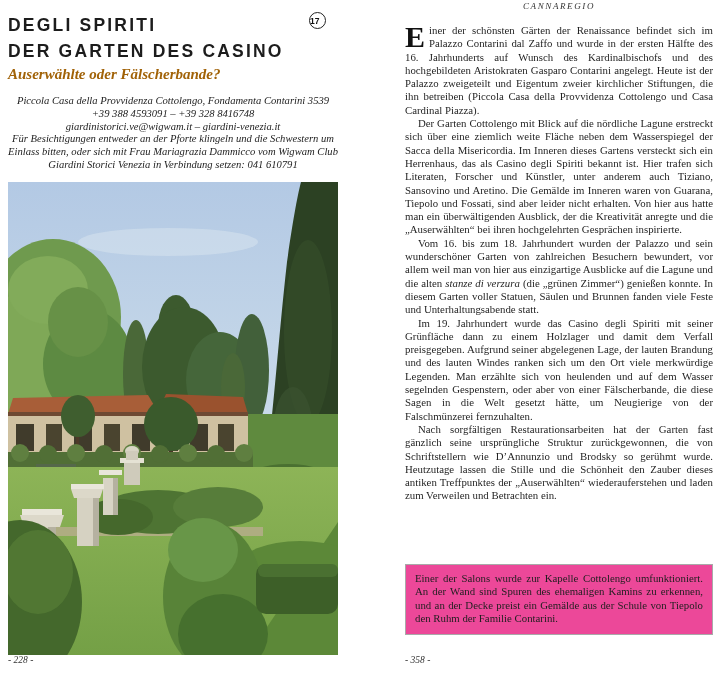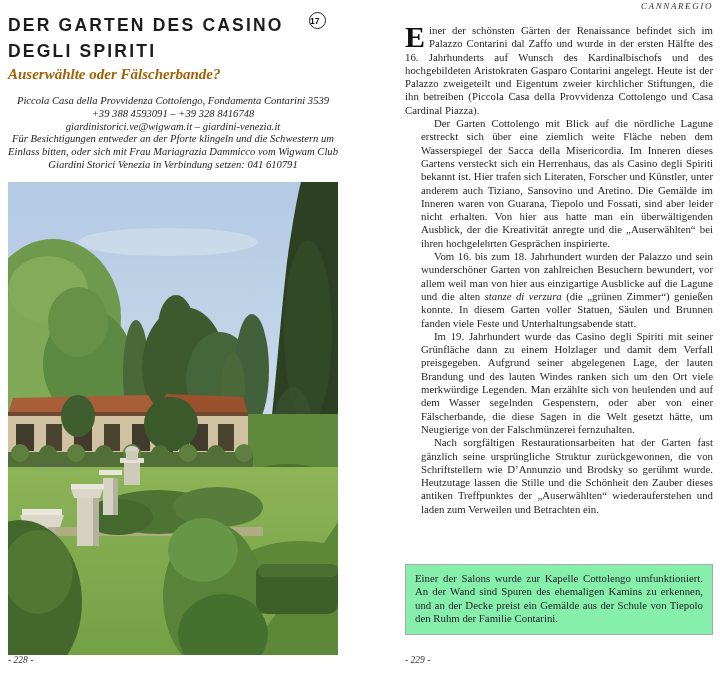--- a/index.html
+++ b/index.html
@@ -33,52 +33,52 @@
   }
   .photo-frame { position:absolute; top:182px; left:0; width:330px; height:473px; overflow:hidden; }
   .photo-frame svg { display:block; }
   .page-num {
     position:absolute; top:655px; left:0; width:100%; text-align:left;
     font-size:9.5px; font-style:italic; color:#333;
   }
   
   .right-page { position:absolute; left:405px; top:0; width:308px; height:674px; }
   .running-head {
-    position:absolute; top:1px; left:0; width:100%; text-align:right;
+    position:absolute; top:1px; left:0; width:100%; text-align:center;
     font-size:9px; font-style:italic; letter-spacing:1.6px; color:#333;
   }
   .body-text {
     position:absolute; top:24px; left:0; width:308px; max-height:536px; overflow:hidden;
     font-size:10.8px; line-height:13.3px; color:#1f1f1f;
     text-align:justify;
   }
   .body-para { text-align:justify; }
-  .body-para.indent { text-indent:13px;margin-left:16px; }
+  .body-para.indent { text-indent:13px; }
   .body-para .it { font-style:italic; }
   .dropcap {
     float:left; font-size:30px; line-height:24px; font-weight:700;
     padding:1px 4px 0 0; color:#111;
   }
   .note-box {
     position:absolute; top:564px; left:0; width:308px;
     border:1px solid #a9a9a9; padding:7px 9px 9px 9px;
     font-size:10.8px; line-height:13.3px; color:#1f1f1f; text-align:justify;
-    background:#86efac;
+    background:#ec4899;
   }
 </style>
 </head>
 <body>
 
 <div class="spread">
 
   <div class="left-page">
 
     <div class="title">
+      <div>DEGLI SPIRITI</div>
       <div>DER GARTEN DES CASINO</div>
-      <div>DEGLI SPIRITI</div>
     </div>
 
     <div class="entry-badge">
       <span>17</span>
     </div>
 
     <div class="subtitle">Auserwählte oder Fälscherbande?</div>
 
     <div class="info-block">
         <div class="info-line">Piccola Casa della Provvidenza Cottolengo, Fondamenta Contarini 3539</div>
@@ -226,16 +226,16 @@
         <p class="body-para indent"><span>Der Garten Cottolengo mit Blick auf die nördliche Lagune erstreckt sich über eine ziemlich weite Fläche neben dem Wasserspiegel der Sacca della Misericordia. Im Inneren dieses Gartens versteckt sich ein Herrenhaus, das als Casino degli Spiriti bekannt ist. Hier trafen sich Literaten, Forscher und Künstler, unter anderem auch Tiziano, Sansovino und Aretino. Die Gemälde im Inneren waren von Guarana, Tiepolo und Fossati, sind aber leider nicht erhalten. Von hier aus hatte man ein überwältigenden Ausblick, der die Kreativität anregte und die „Auserwählten“ bei ihren hochgelehrten Gesprächen inspirierte.</span></p>
         <p class="body-para indent"><span>Vom 16. bis zum 18. Jahrhundert wurden der Palazzo und sein wunderschöner Garten von zahlreichen Besuchern bewundert, vor allem weil man von hier aus einzigartige Ausblicke auf die Lagune und die alten </span><span class="it">stanze di verzura</span><span> (die „grünen Zimmer“) genießen konnte. In diesem Garten voller Statuen, Säulen und Brunnen fanden viele Feste und Unterhaltungsabende statt.</span></p>
         <p class="body-para indent"><span>Im 19. Jahrhundert wurde das Casino degli Spiriti mit seiner Grünfläche dann zu einem Holzlager und damit dem Verfall preisgegeben. Aufgrund seiner abgelegenen Lage, der lauten Brandung und des lauten Windes ranken sich um den Ort viele merkwürdige Legenden. Man erzählte sich von heulenden und auf dem Wasser segelnden Gespenstern, oder aber von einer Fälscherbande, die diese Sagen in die Welt gesetzt hätte, um Neugierige von der Falschmünzerei fernzuhalten.</span></p>
         <p class="body-para indent"><span>Nach sorgfältigen Restaurationsarbeiten hat der Garten fast gänzlich seine ursprüngliche Struktur zurückgewonnen, die von Schriftstellern wie D’Annunzio und Brodsky so gerühmt wurde. Heutzutage lassen die Stille und die Schönheit den Zauber dieses antiken Treffpunktes der „Auserwählten“ wiederauferstehen und laden zum Verweilen und Betrachten ein.</span></p>
       </div>
 
     <div class="note-box">
       <span>Einer der Salons wurde zur Kapelle Cottolengo umfunktioniert. An der Wand sind Spuren des ehemaligen Kamins zu erkennen, und an der Decke preist ein Gemälde aus der Schule von Tiepolo den Ruhm der Familie Contarini.</span>
     </div>
 
-    <div class="page-num">- 229 -</div>
+    <div class="page-num">- 358 -</div>
   </div>
 
 </div>
 
 </body></html>

